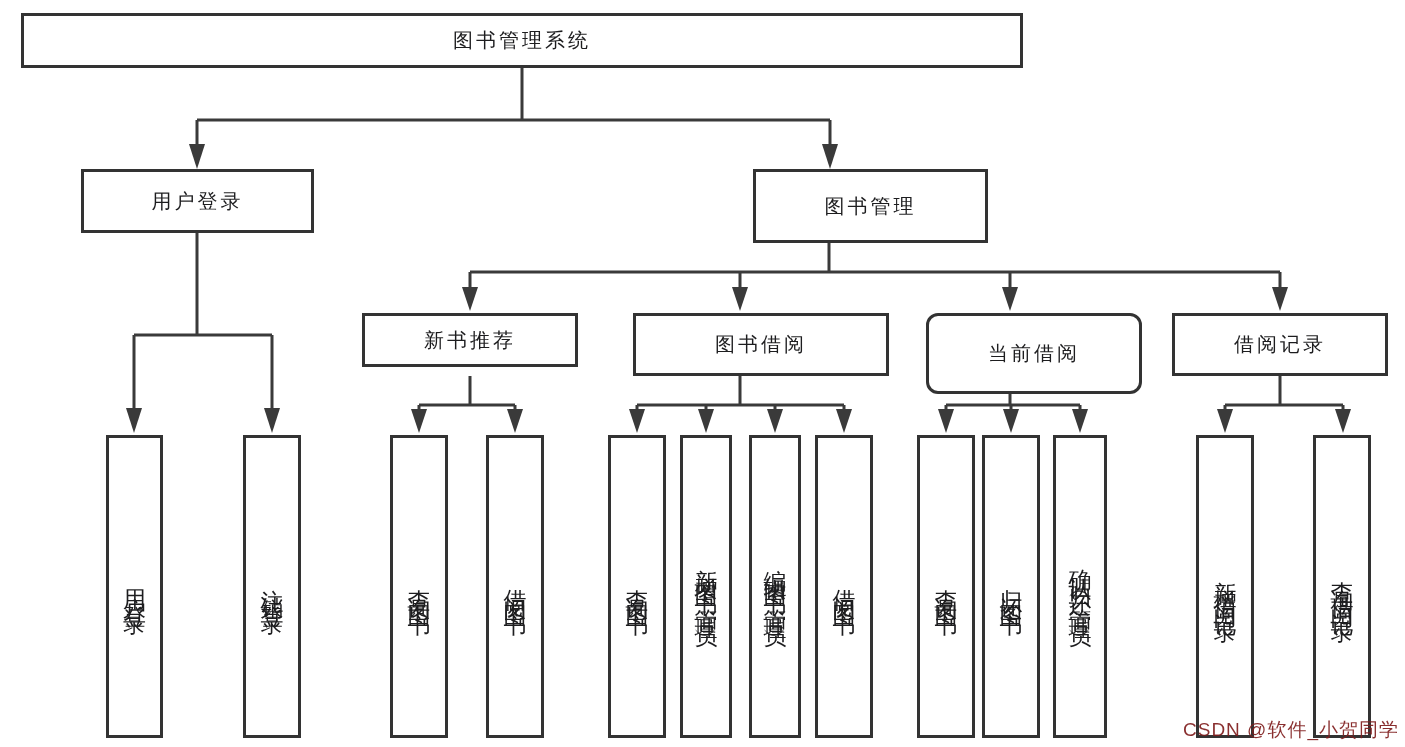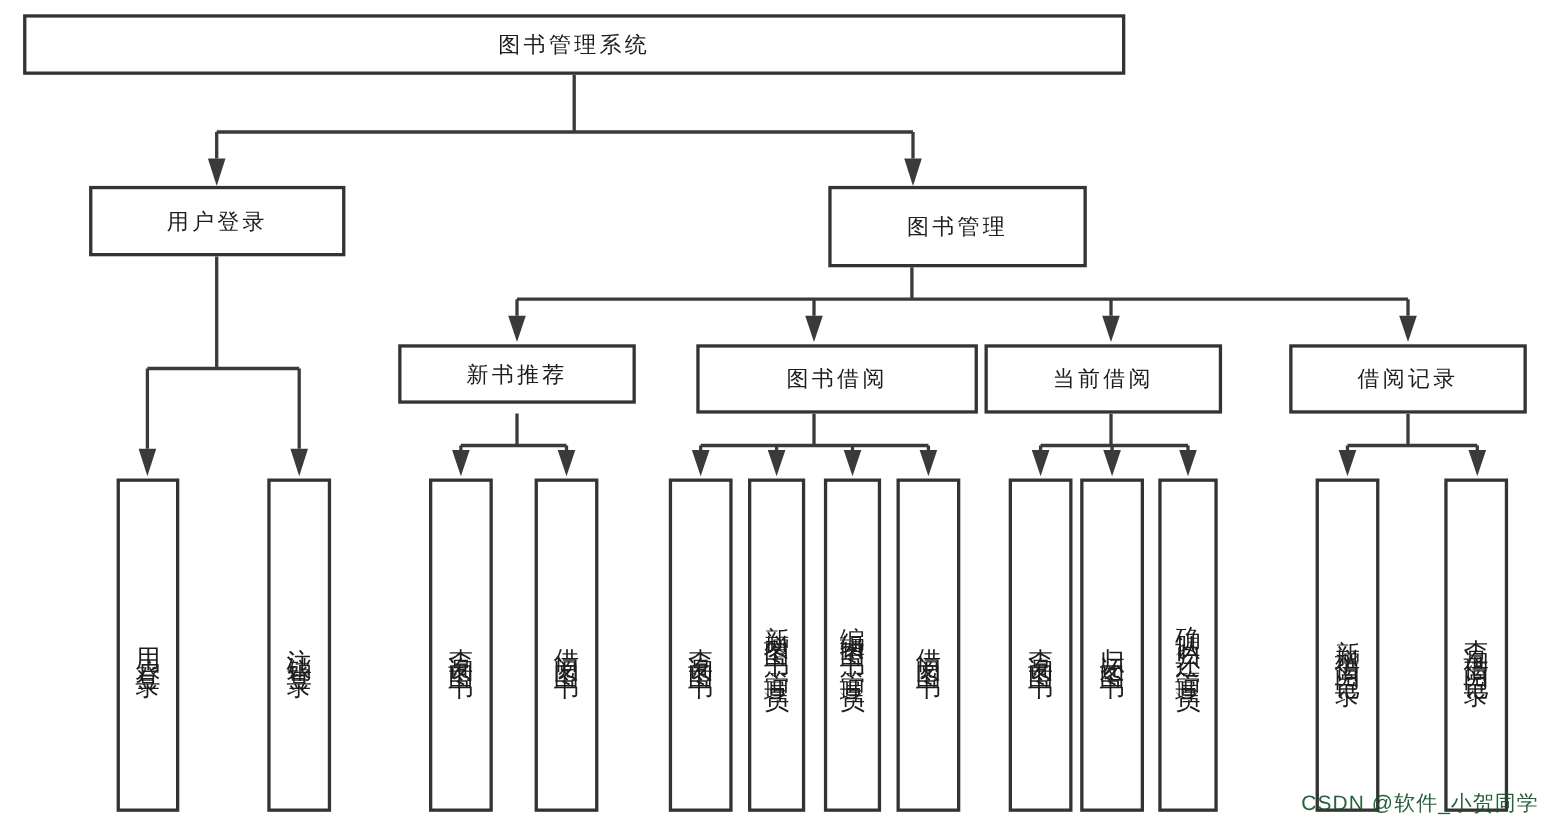--- a/index.html
+++ b/index.html
@@ -48,21 +48,21 @@
     letter-spacing: 8px;
     line-height: 1;
     white-space: normal;
   }
   .watermark {
     position: absolute;
     left: 1183px;
     top: 717px;
     font-size: 19px;
     letter-spacing: 1px;
-    color: #14532d;
+    color: #7f1d1d;
     opacity: 0.92;
     z-index: 5;
     white-space: nowrap;
   }
 </style>
 </head>
 <body>
 
 <div class="canvas">
 
@@ -126,21 +126,21 @@
   <div class="node" style="left:711px; top:169px; width:235px; height:74px;margin-left:42px;">
     <span>图书管理</span>
   </div>
 
   <div class="node" style="left:362px; top:313px; width:216px; height:54px;">
     <span>新书推荐</span>
   </div>
   <div class="node" style="left:633px; top:313px; width:256px; height:63px;">
     <span>图书借阅</span>
   </div>
-  <div class="node" style="left:895px; top:313px; width:216px; height:63px;">
+  <div class="node" style="left:926px; top:313px; width:216px; height:81px;border-radius:12px;">
     <span>当前借阅</span>
   </div>
   <div class="node" style="left:1172px; top:313px; width:216px; height:63px;">
     <span>借阅记录</span>
   </div>
 
   <div class="node leaf" style="left:106px; top:435px; width:57px; height:303px;">
     <span>用户登录</span>
   </div>
   <div class="node leaf" style="left:243px; top:435px; width:58px; height:303px;">

